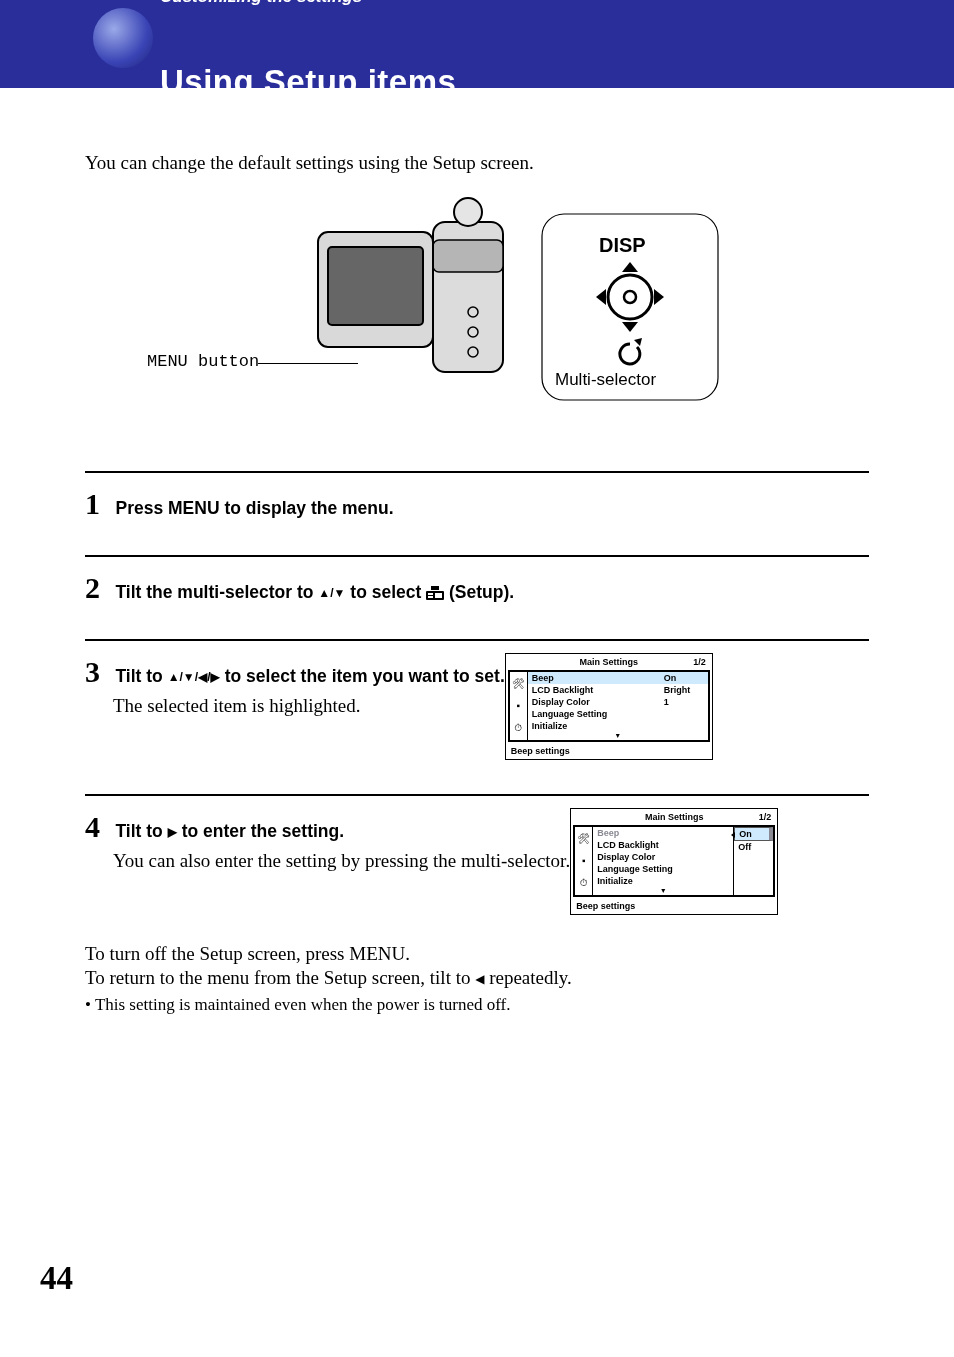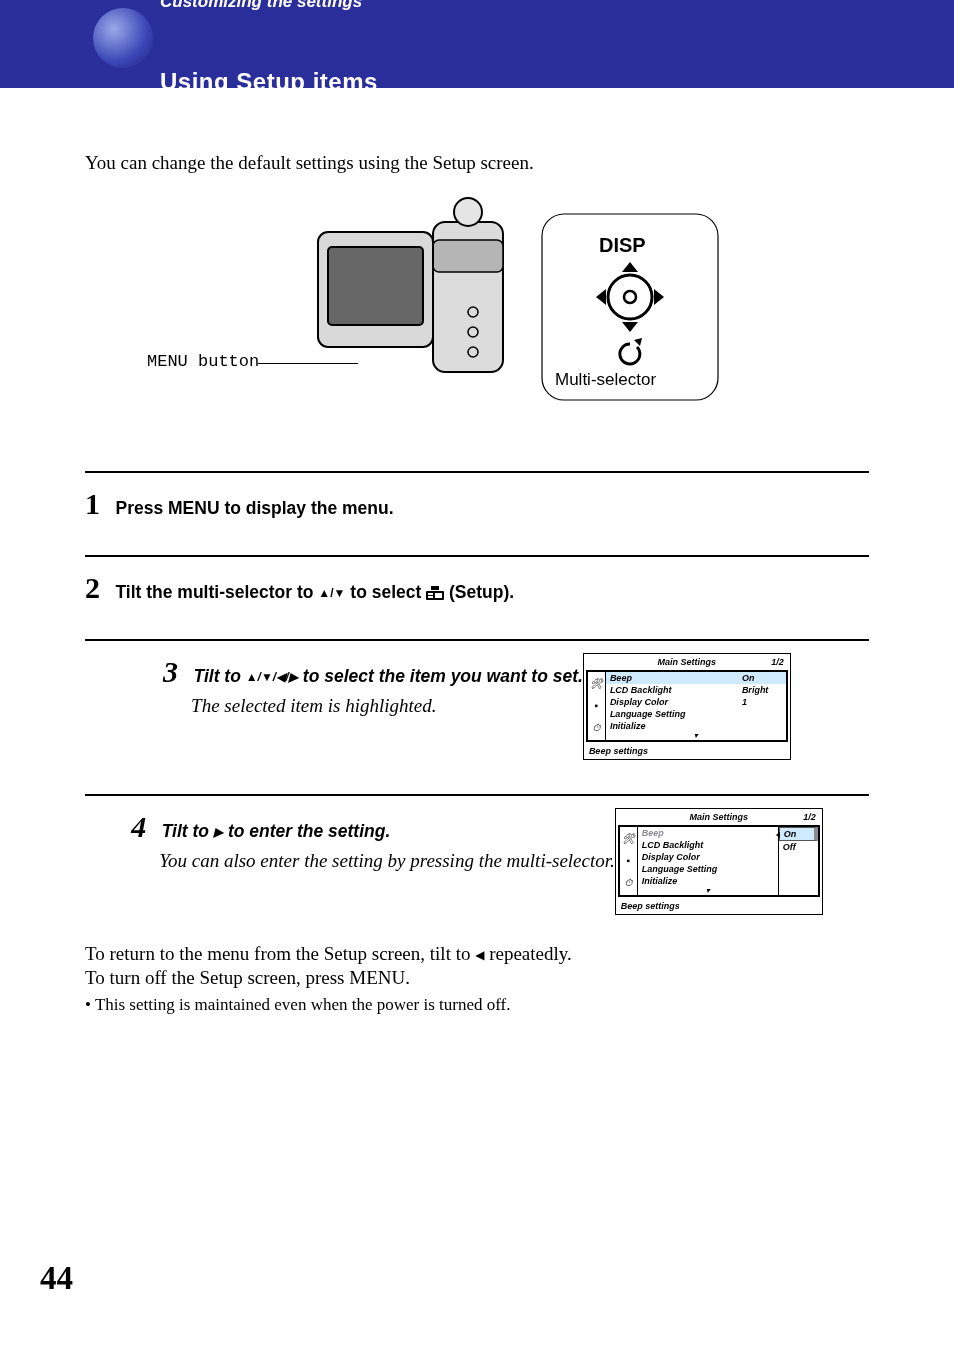--- a/index.html
+++ b/index.html
@@ -22,21 +22,21 @@
   .header-bar .section-name {
     color: #ffffff;
     font-style: italic;
     font-weight: bold;
     font-size: 17px;
     margin-bottom: 16px;
   }
   .header-bar .page-title {
     color: #fff;
     font-weight: bold;
-    font-size: 24px;
+    font-size: 33px;
     font-family: "Arial Black", Arial, sans-serif;
     letter-spacing: 0.5px;
     margin-top: 40px;
   }
   .head-icon {
     position: absolute;
     left: 93px;
     top: 8px;
     width: 60px;
     height: 60px;
@@ -127,23 +127,22 @@
     font-size: 17.5px;
   }
   .step-sub {
     font-family: "Times New Roman", serif;
     font-size: 19px;
     margin-left: 28px;
     margin-top: 4px;
   }
   .step-flex {
     display: flex;
-    justify-content: center;
+    justify-content: flex-start;
     align-items: flex-start;
-    font-style: italic;
   }
   .mini-screen {
     border: 1px solid #000;
     width: 208px;
     font-size: 9px;
     font-family: Arial, sans-serif;
     margin-top: -2px;
     flex-shrink: 0;
   }
   .ms-title {
@@ -419,24 +418,24 @@
         <div class="ms-opts">
           <div class="ms-opt sel side-bar">On</div>
           <div class="ms-opt">Off</div>
         </div>
       </div>
       <div class="ms-foot">Beep settings</div>
     </div>
   </div>
 
   <div class="body-text">
+    <p>To turn off the Setup screen, press MENU.</p>
     <p>
       <span>To return to the menu from the Setup screen, tilt to </span><span class="tri">◀</span><span> repeatedly.</span>
     </p>
-    <p>To turn off the Setup screen, press MENU.</p>
   </div>
 
   <p class="bullet">• This setting is maintained even when the power is turned off.</p>
 
 </div>
 
 <div class="page-num">44</div>
 
 </div>
 

